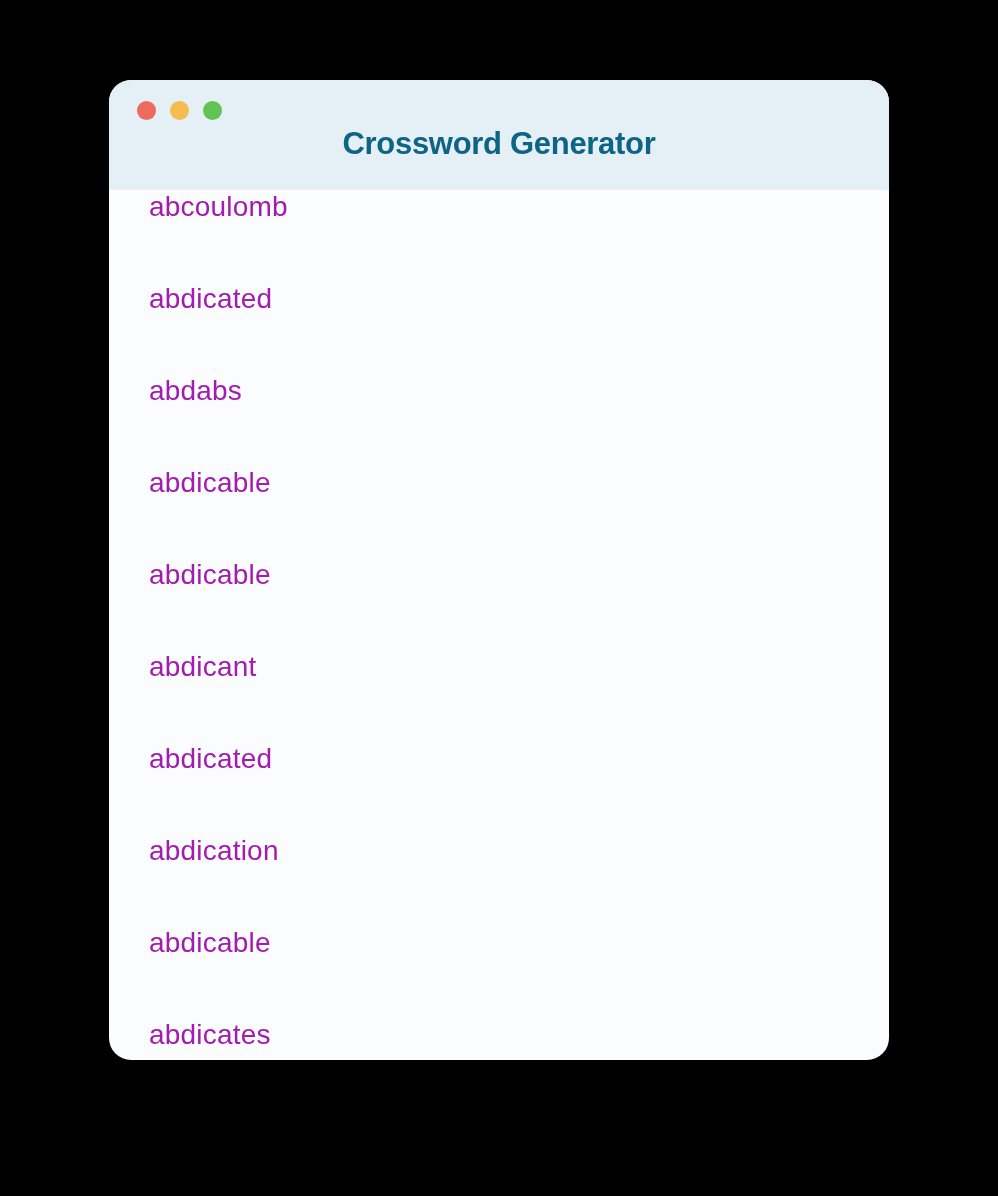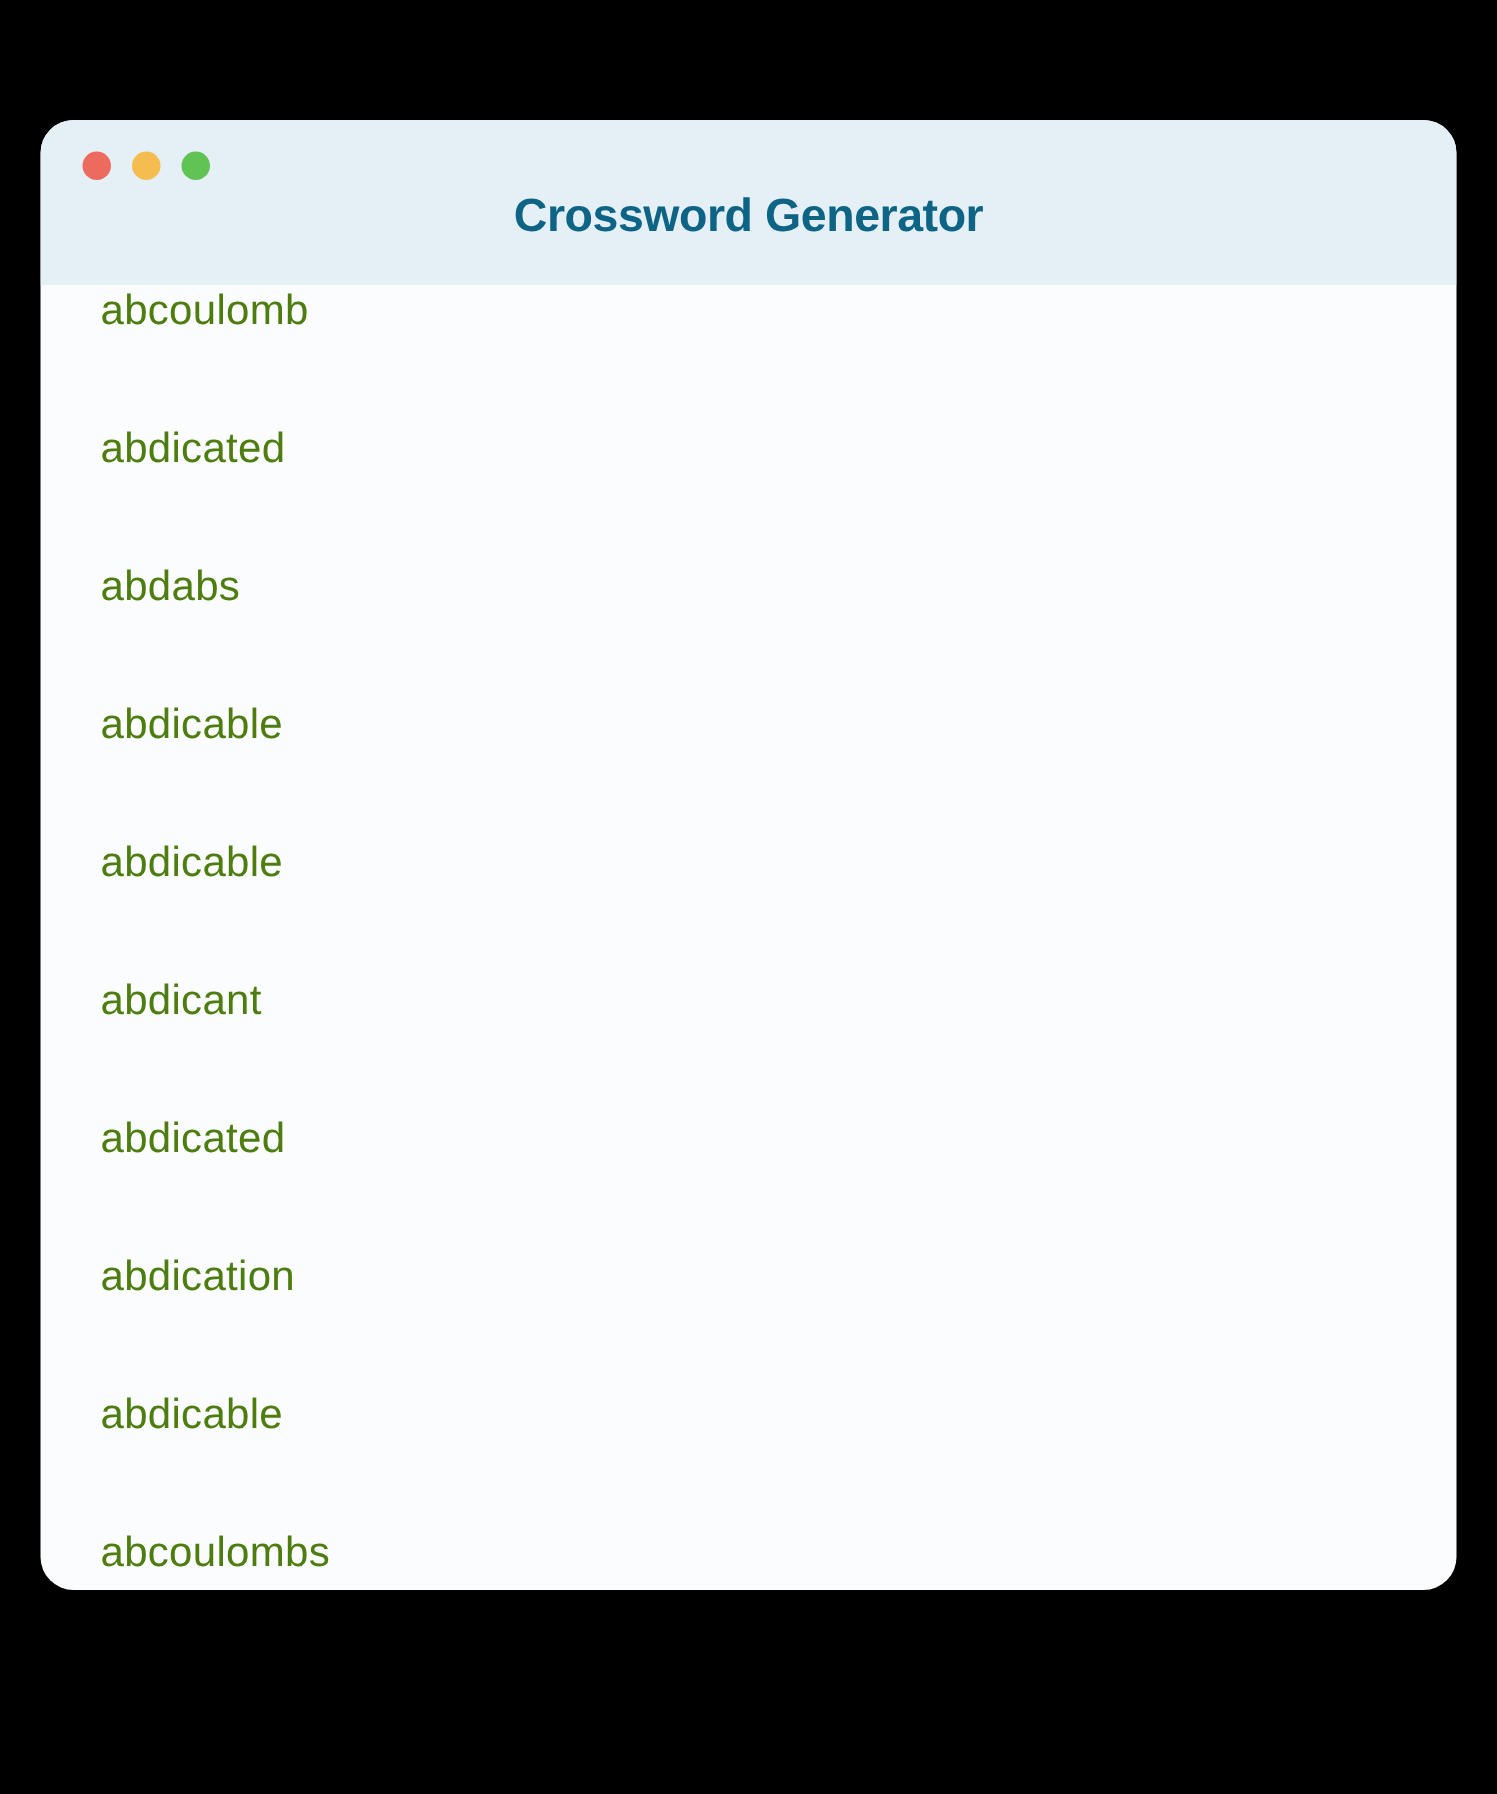--- a/index.html
+++ b/index.html
@@ -12,21 +12,21 @@
       width: 998px;
       height: 1196px;
       display: flex;
       align-items: flex-start;
       justify-content: center;
       padding-top: 80px;
       font-family: -apple-system, BlinkMacSystemFont, 'Segoe UI', 'Helvetica Neue', Arial, sans-serif;
       overflow: hidden;
     }
     .window {
-      width: 944px;
+      width: 780px;
       height: 980px;
       background: #fbfcfd;
       border-radius: 22px;
       overflow: hidden;
       position: relative;
     }
     .titlebar {
       height: 110px;
       background: #e4eff6;
       position: relative;
@@ -61,21 +61,21 @@
       overflow: hidden;
       position: relative;
     }
     .scroll-inner {
       position: relative;
       top: -29px;
     }
     .word-item {
       padding: 30px 40px;
       font-size: 28px;
-      color: #4d7c0f;
+      color: #a21caf;
       letter-spacing: 0.2px;
     }
   </style>
 </head>
 <body>
 
 <div class="window">
   <div class="titlebar">
     <div class="window-controls">
       <div class="window-dot dot-close"></div>
@@ -88,16 +88,16 @@
     <div class="scroll-inner">
       <div class="word-item">abcoulomb</div>
       <div class="word-item">abdicated</div>
       <div class="word-item">abdabs</div>
       <div class="word-item">abdicable</div>
       <div class="word-item">abdicable</div>
       <div class="word-item">abdicant</div>
       <div class="word-item">abdicated</div>
       <div class="word-item">abdication</div>
       <div class="word-item">abdicable</div>
-      <div class="word-item">abcoulombs</div>
+      <div class="word-item">abdicates</div>
     </div>
   </div>
 </div>
 
 </body></html>

